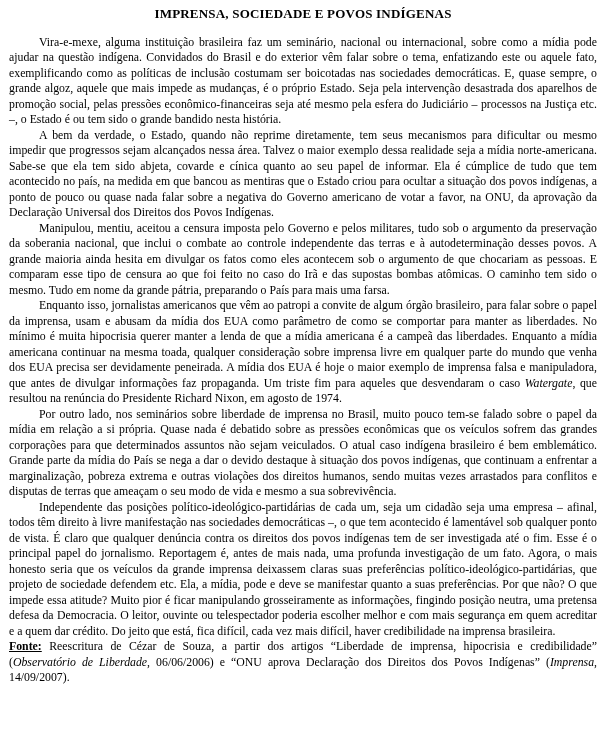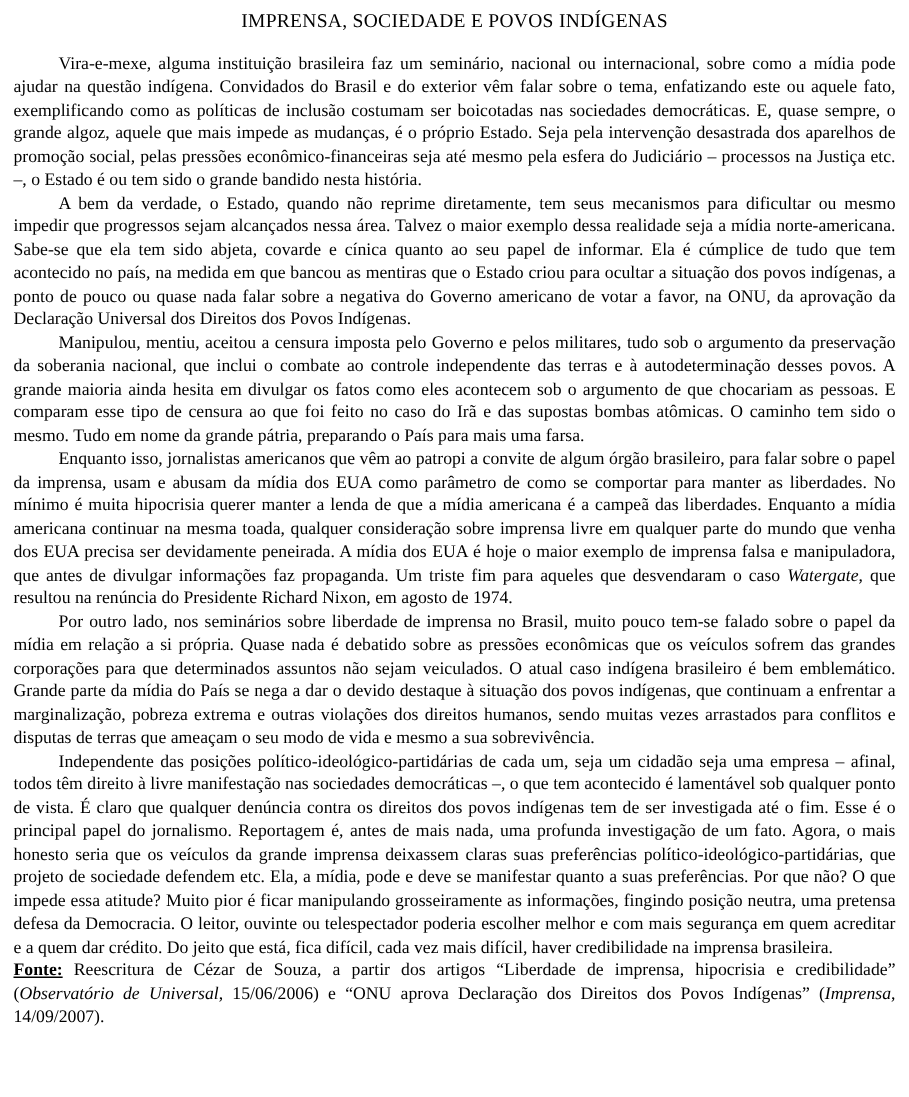--- a/index.html
+++ b/index.html
@@ -20,21 +20,21 @@
     font-family: "Liberation Serif", "DejaVu Serif", serif;
     font-size: 11.8px;
     line-height: 15.5px;
     color: #000000;
     background: #ffffff;
   }
   .doc-title {
     margin: 0 0 13px 0;
     text-align: center;
     font-size: 13px;
-    font-weight: normal;
+    font-weight: bold;
     letter-spacing: 0.2px;
   }
   .para {
     margin: 0;
     text-align: justify;
     text-indent: 30px;
   }
   .para.no-indent {
     text-indent: 0;
   }
@@ -58,14 +58,14 @@
   <p class="para"><span>A bem da verdade, o Estado, quando não reprime diretamente, tem seus mecanismos para dificultar ou mesmo impedir que progressos sejam alcançados nessa área.  Talvez o maior exemplo dessa realidade seja a mídia norte-americana.  Sabe-se que ela tem sido abjeta, covarde e cínica quanto ao seu papel de informar.  Ela é cúmplice de tudo que tem acontecido no país, na medida em que bancou as mentiras que o Estado criou para ocultar a situação dos povos indígenas, a ponto de pouco ou quase nada falar sobre a negativa do Governo americano de votar a favor, na ONU, da aprovação da Declaração Universal dos Direitos dos Povos Indígenas.</span></p>
 
   <p class="para"><span>Manipulou, mentiu, aceitou a censura imposta pelo Governo e pelos militares, tudo sob o argumento da preservação da soberania nacional, que inclui o combate ao controle independente das terras e à autodeterminação desses povos.  A grande maioria ainda hesita em divulgar os fatos como eles acontecem sob o argumento de que chocariam as pessoas.  E comparam esse tipo de censura ao que foi feito no caso do Irã e das supostas bombas atômicas. O caminho tem sido o mesmo.  Tudo em nome da grande pátria, preparando o País para mais uma farsa.</span></p>
 
   <p class="para"><span>Enquanto isso, jornalistas americanos que vêm ao patropi a convite de algum órgão brasileiro, para falar sobre o papel da imprensa, usam e abusam da mídia dos EUA como parâmetro de como se comportar para manter as liberdades.  No mínimo é muita hipocrisia querer manter a lenda de que a mídia americana é a campeã das liberdades. Enquanto a mídia americana continuar na mesma toada, qualquer consideração sobre imprensa livre em qualquer parte do mundo que venha dos EUA precisa ser devidamente peneirada.  A mídia dos EUA é hoje o maior exemplo de imprensa falsa e manipuladora, que antes de divulgar informações faz propaganda. Um triste fim para aqueles que desvendaram o caso </span><span class="seg-italic">Watergate</span><span>, que resultou na renúncia do Presidente Richard Nixon, em agosto de 1974.</span></p>
 
   <p class="para"><span>Por outro lado, nos seminários sobre liberdade de imprensa no Brasil, muito pouco tem-se falado sobre o papel da mídia em relação a si própria.  Quase nada é debatido sobre as pressões econômicas que os veículos sofrem das grandes corporações para que determinados assuntos não sejam veiculados. O atual caso indígena brasileiro é bem emblemático. Grande parte da mídia do País se nega a dar o devido destaque à situação dos povos indígenas, que continuam a enfrentar a marginalização, pobreza extrema e outras violações dos direitos humanos, sendo muitas vezes arrastados para conflitos e disputas de terras que ameaçam o seu modo de vida e mesmo a sua sobrevivência.</span></p>
 
   <p class="para"><span>Independente das posições político-ideológico-partidárias de cada um, seja um cidadão seja uma empresa – afinal, todos têm direito à livre manifestação nas sociedades democráticas –, o que tem acontecido é lamentável sob qualquer ponto de vista.  É claro que qualquer denúncia contra os direitos dos povos indígenas tem de ser investigada até o fim. Esse é o principal papel do jornalismo.  Reportagem é, antes de mais nada, uma profunda investigação de um fato.  Agora, o mais honesto seria que os veículos da grande imprensa deixassem claras suas preferências político-ideológico-partidárias, que projeto de sociedade defendem etc. Ela, a mídia, pode e deve se manifestar quanto a suas preferências.  Por que não? O que impede essa atitude?  Muito pior é ficar manipulando grosseiramente as informações, fingindo posição neutra, uma pretensa defesa da Democracia.  O leitor, ouvinte ou telespectador poderia escolher melhor e com mais segurança em quem acreditar e a quem dar crédito.  Do jeito que está, fica difícil, cada vez mais difícil, haver credibilidade na imprensa brasileira.</span></p>
 
-  <p class="para no-indent"><span class="seg-bold">Fonte:</span><span> Reescritura de Cézar de Souza, a partir dos artigos “Liberdade de imprensa, hipocrisia e credibilidade” (</span><span class="seg-italic">Observatório de Universal</span><span>, 15/06/2006) e “ONU aprova Declaração dos Direitos dos Povos Indígenas” (</span><span class="seg-italic">Imprensa</span><span>, 14/09/2007).</span></p>
+  <p class="para no-indent"><span class="seg-bold">Fonte:</span><span> Reescritura de Cézar de Souza, a partir dos artigos “Liberdade de imprensa, hipocrisia e credibilidade” (</span><span class="seg-italic">Observatório de Liberdade</span><span>, 06/06/2006) e “ONU aprova Declaração dos Direitos dos Povos Indígenas” (</span><span class="seg-italic">Imprensa</span><span>, 14/09/2007).</span></p>
 </div>
 
 </body></html>

